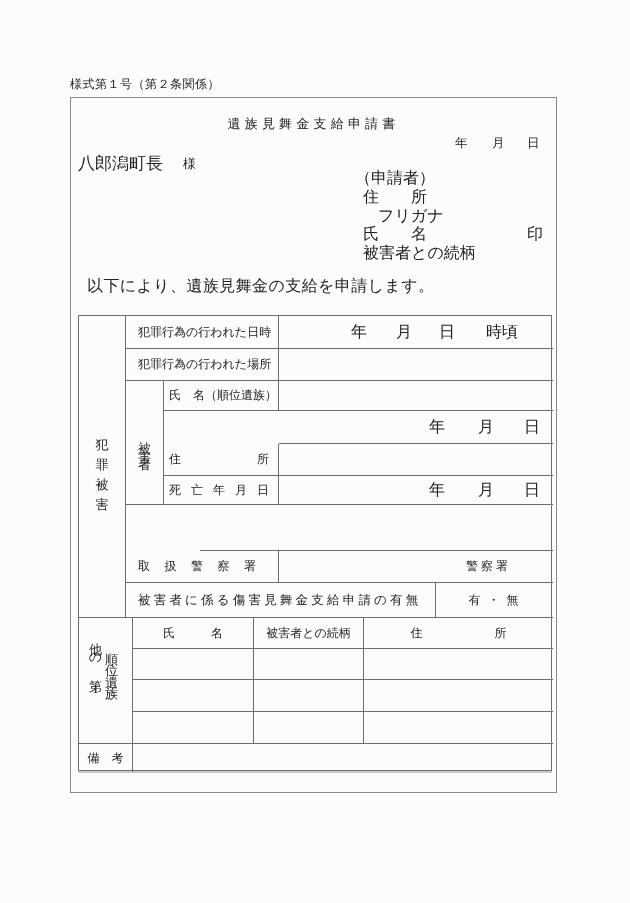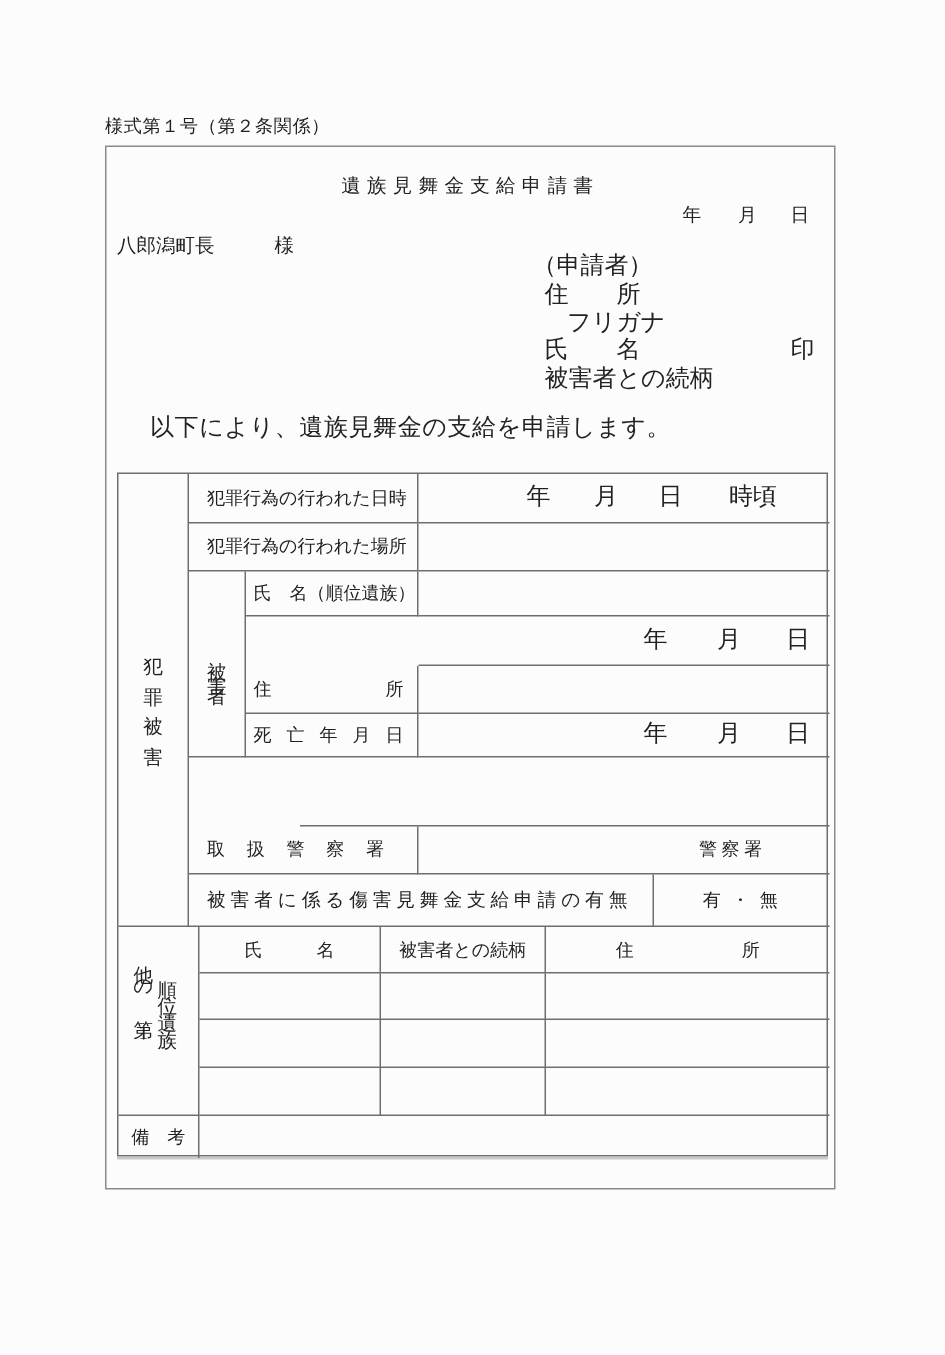--- a/index.html
+++ b/index.html
@@ -45,31 +45,31 @@
   <div class="abs form-number txt">様式第１号（第２条関係）</div>
 
   <div class="abs outer-box"></div>
 
   <div class="abs form-title">遺族見舞金支給申請書</div>
 
   <div class="abs txt" style="left:455px;top:136px;font-size:12.5px;">年</div>
   <div class="abs txt" style="left:492px;top:136px;font-size:12.5px;">月</div>
   <div class="abs txt" style="left:527px;top:136px;font-size:12.5px;">日</div>
 
-  <div class="abs txt" style="left:78px;top:157px;font-size:13px;">八郎潟町長</div>
+  <div class="abs txt" style="left:78px;top:157px;font-size:17px;">八郎潟町長</div>
   <div class="abs txt" style="left:183px;top:157px;font-size:13px;">様</div>
 
   <div class="abs txt" style="left:355px;top:171px;">（申請者）</div>
   <div class="abs txt" style="left:363px;top:190px;">住　　所</div>
   <div class="abs txt" style="left:378px;top:209px;">フリガナ</div>
   <div class="abs txt" style="left:363px;top:227px;">氏　　名</div>
   <div class="abs txt" style="left:527px;top:227px;">印</div>
   <div class="abs txt" style="left:363px;top:246px;">被害者との続柄</div>
 
-  <div class="abs txt" style="left:100px;top:279px;letter-spacing:0.4px;">以下により、遺族見舞金の支給を申請します。</div>
+  <div class="abs txt" style="left:87px;top:279px;letter-spacing:0.4px;">以下により、遺族見舞金の支給を申請します。</div>
 
   <div class="abs main-table">
 
     <div class="cell br bb vcenter" style="left:0;top:0;width:47px;height:302px;">
       <span class="vert" style="letter-spacing:19px;">犯罪被害</span>
     </div>
 
     <div class="cell br bb" style="left:47px;top:0;width:153px;height:33px;padding-left:12px;">犯罪行為の行われた日時</div>
     <div class="cell bb" style="left:200px;top:0;width:274px;height:33px;">
       <span class="abs txt" style="left:72px;top:9px;">年</span>

